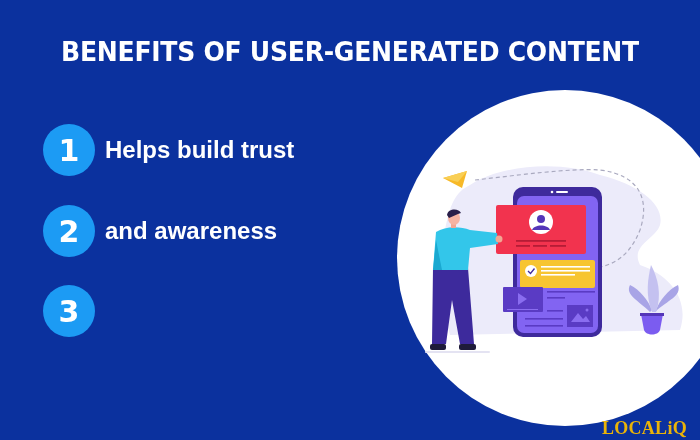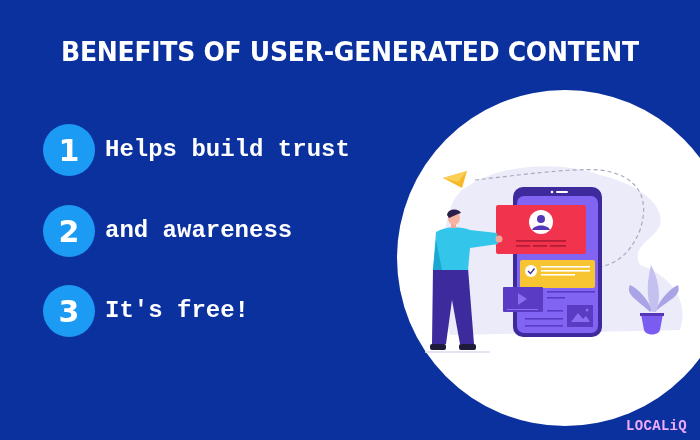--- a/index.html
+++ b/index.html
@@ -18,31 +18,31 @@
     .item { position: absolute; left: 0; display: flex; align-items: center; }
     .num {
       width: 52px; height: 52px; border-radius: 50%;
       background: #1c9bf4; color: #fff;
       font-weight: bold; font-size: 30px; font-family: "DejaVu Sans", sans-serif;
       display: flex; align-items: center; justify-content: center;
       flex: 0 0 auto;
     }
     .label {
       margin-left: 10px; color: #fff; font-weight: bold;
-      font-size: 24px; line-height: 26px; font-family: Liberation Mono, monospace;
+      font-size: 24px; line-height: 26px; font-family: Liberation Sans, sans-serif;
       white-space: nowrap;
     }
     .circle {
       position: absolute; left: 397px; top: 90px; width: 336px; height: 336px;
       border-radius: 50%; background: #ffffff; overflow: hidden;
     }
     .brand {
-      position: absolute; right: 13px; top: 418px; color: #f0abfc;
-      font-weight: bold; font-size: 14px; letter-spacing: 0.3px;
-      font-family: Liberation Mono, monospace;
+      position: absolute; right: 13px; top: 418px; color: #eab308;
+      font-weight: bold; font-size: 18px; letter-spacing: 0.3px;
+      font-family: Liberation Serif, serif;
     }
     svg.illus { position: absolute; left: 0; top: 0; }
   </style>
 </head>
 <body>
 
 <div class="title">BENEFITS OF USER-GENERATED CONTENT</div>
 
 <div class="list">
   <div class="item" style="top:124px;">
@@ -50,21 +50,20 @@
     <div class="label">Helps build trust</div>
   </div>
   <div class="item" style="top:205px;">
     <div class="num">2</div>
     <div class="label">
       <div>and awareness</div>
     </div>
   </div>
   <div class="item" style="top:285px;">
     <div class="num">3</div>
-    <div class="label">It's free!</div>
   </div>
 </div>
 
 <div class="circle"></div>
 
 <svg class="illus" width="700" height="440" viewBox="0 0 700 440">
 
   <g fill="#ecebfa">
     <path d="M470 185 C 500 165, 560 160, 600 175 C 640 185, 665 205, 660 225 C 655 240, 630 245, 640 265 C 670 275, 690 300, 680 330 L 450 335 C 440 300, 435 260, 445 230 C 450 205, 455 192, 470 185 Z"></path>
   </g>

